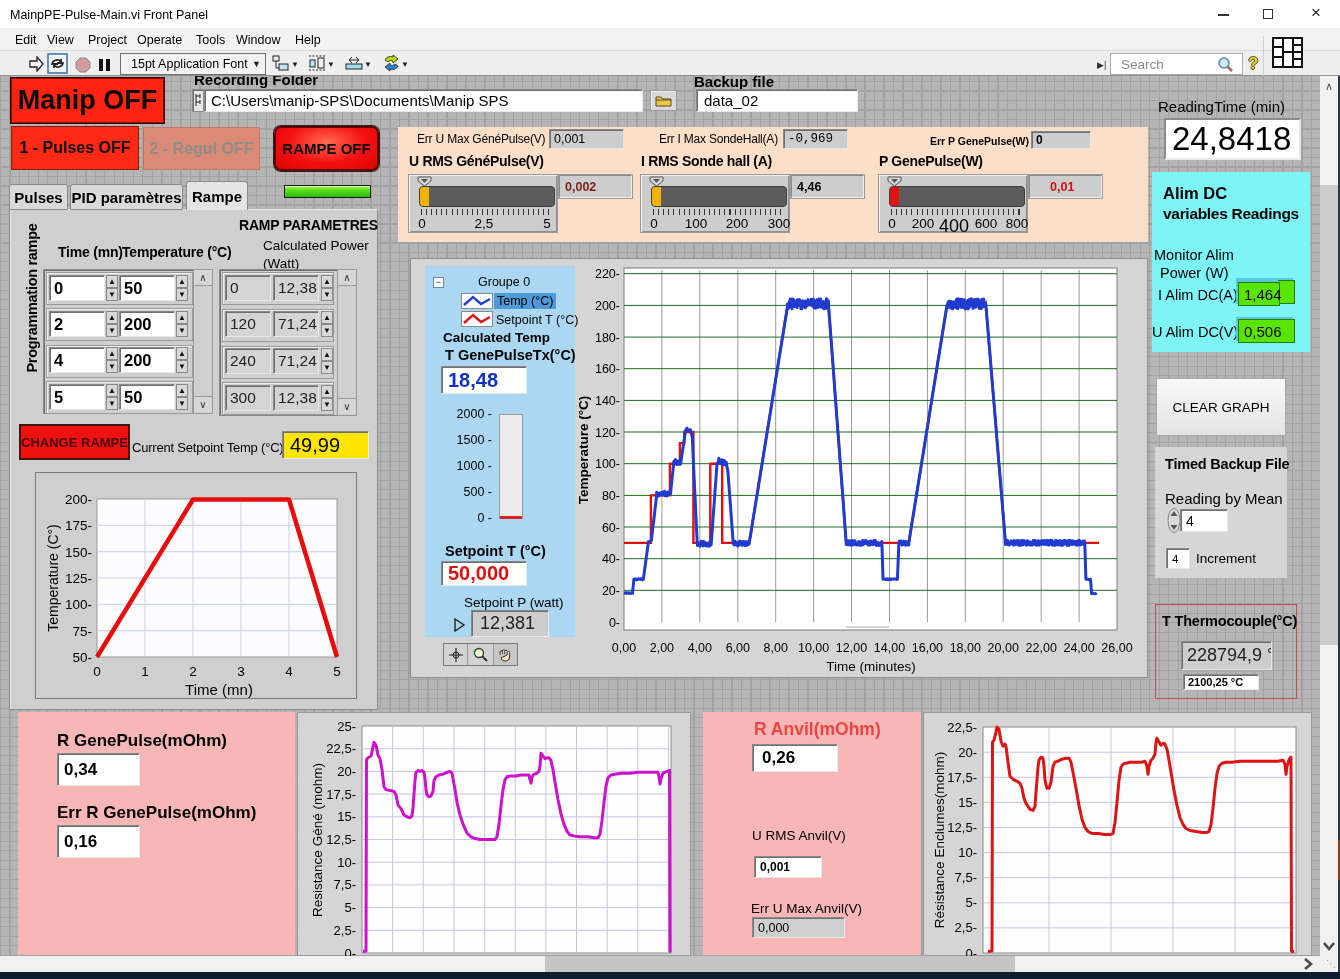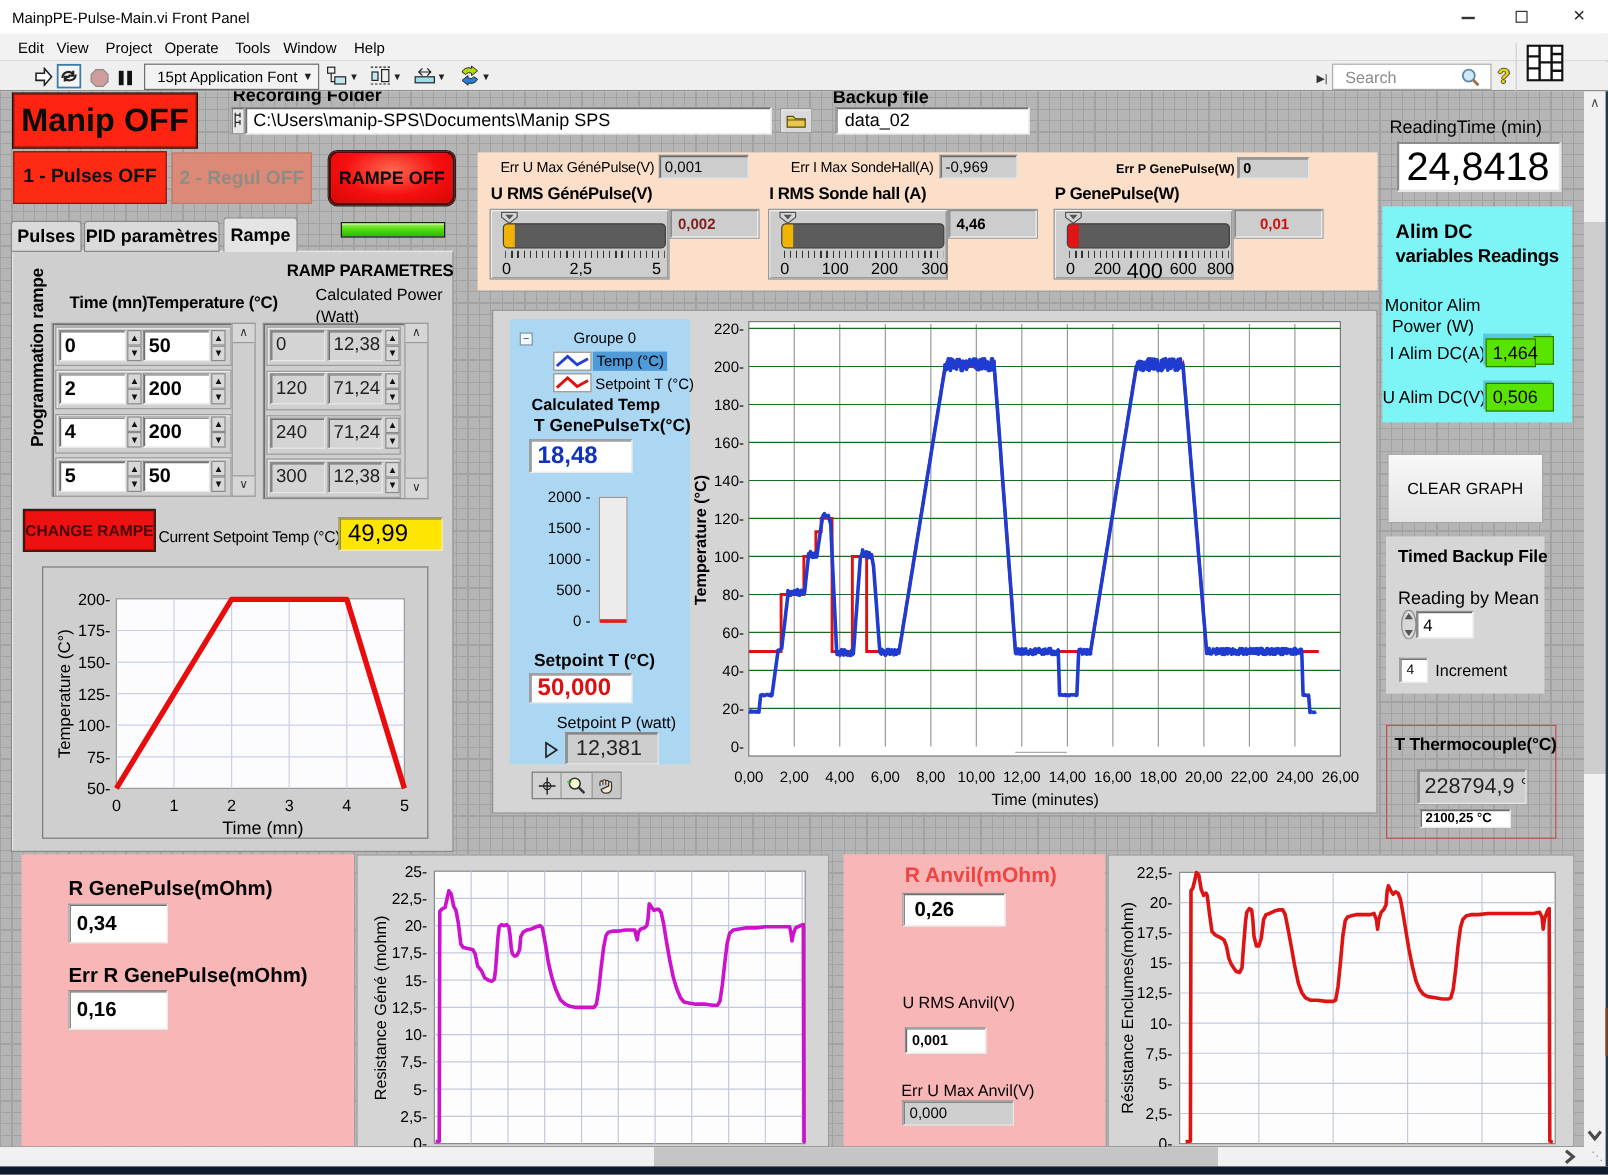--- a/index.html
+++ b/index.html
@@ -21,21 +21,21 @@
 <svg class="ab" style="left:655px;top:94px" width="17" height="13">
     <path d="M1,3 h5 l2,2 h8 v7 h-15 z" fill="#e8c84a" stroke="#5a4a10"></path>
     <path d="M1,6 h15" stroke="#5a4a10" fill="none"></path>
   </svg>
 <div style="position:absolute;left:694px;top:73px;font-size:15px;font-weight:bold;color:#000;white-space:nowrap;">Backup file</div>
 <div style="position:absolute;left:696px;top:89px;width:162px;height:23px;background:#fff;border:1px solid #8a8a8a;border-right-color:#e8e8e8;border-bottom-color:#e8e8e8;box-shadow:inset 1px 1px 0 #6f6f6f;display:flex;align-items:center;justify-content:flex-start;padding-left:7px;font-size:15px;color:#000;white-space:nowrap;overflow:hidden;">data_02</div>
 <div style="position:absolute;left:398px;top:127px;width:750px;height:115px;background:#fbdfc9;"></div>
 <div style="position:absolute;left:417px;top:132px;font-size:12px;color:#000;white-space:nowrap;letter-spacing:-0.2px;">Err U Max GénéPulse(V)</div>
 <div style="position:absolute;left:549px;top:129px;width:75px;height:20px;background:#cdcdcd;border:1px solid #8a8a8a;border-right-color:#e8e8e8;border-bottom-color:#e8e8e8;box-shadow:inset 1px 1px 0 #6f6f6f;display:flex;align-items:center;justify-content:flex-start;padding-left:4px;font-size:12.5px;color:#000;white-space:nowrap;overflow:hidden;">0,001</div>
 <div style="position:absolute;left:659px;top:132px;font-size:12px;color:#000;white-space:nowrap;letter-spacing:-0.2px;">Err I Max SondeHall(A)</div>
-<div style="position:absolute;left:783px;top:129px;width:65px;height:20px;background:#cdcdcd;border:1px solid #8a8a8a;border-right-color:#e8e8e8;border-bottom-color:#e8e8e8;box-shadow:inset 1px 1px 0 #6f6f6f;display:flex;align-items:center;justify-content:flex-start;padding-left:4px;font-size:12.5px;color:#000;white-space:nowrap;overflow:hidden;">-0,969</div>
+<div style="position:absolute;left:783px;top:129px;width:65px;height:20px;background:#cdcdcd;border:1px solid #8a8a8a;border-right-color:#e8e8e8;border-bottom-color:#e8e8e8;box-shadow:inset 1px 1px 0 #6f6f6f;display:flex;align-items:center;justify-content:flex-start;padding-left:4px;font-size:12.5px;color:#000;white-space:nowrap;overflow:hidden;font-family:Liberation Mono, monospace;">-0,969</div>
 <div style="position:absolute;left:930px;top:135px;font-size:10.5px;font-weight:bold;color:#000;white-space:nowrap;">Err P GenePulse(W)</div>
 <div style="position:absolute;left:1031px;top:131px;width:60px;height:18px;background:#cdcdcd;border:1px solid #8a8a8a;border-right-color:#e8e8e8;border-bottom-color:#e8e8e8;box-shadow:inset 1px 1px 0 #6f6f6f;display:flex;align-items:center;justify-content:flex-start;padding-left:4px;font-size:12px;font-weight:bold;color:#000;white-space:nowrap;overflow:hidden;">0</div>
 <div style="position:absolute;left:409px;top:153px;font-size:14px;font-weight:bold;color:#000;white-space:nowrap;letter-spacing:-0.3px;">U RMS GénéPulse(V)</div>
 <div style="position:absolute;left:408px;top:174px;width:150px;height:59px;background:#cdcdcd;border:1px solid #9a9a9a;box-shadow:inset 1px 1px 0 #f0f0f0,inset -1px -1px 0 #8f8f8f;"></div>
 <svg class="ab" style="left:417px;top:176px" width="15" height="11">
     <path d="M1,1 h13 v4 l-6.5,5 -6.5,-5 z" fill="#d6d6d6" stroke="#555" stroke-width="1"></path>
     <path d="M4,3 l3.5,4 3.5,-4 z" fill="#555"></path>
   </svg>
 <div style="position:absolute;left:419px;top:186px;width:136px;height:21px;background:#5c5c5c;border:1px solid #3f3f3f;border-radius:4px;"></div>
 <div style="position:absolute;left:420px;top:187px;width:9px;height:19px;background:#f2b200;border-radius:3px 0 0 3px;"></div>

